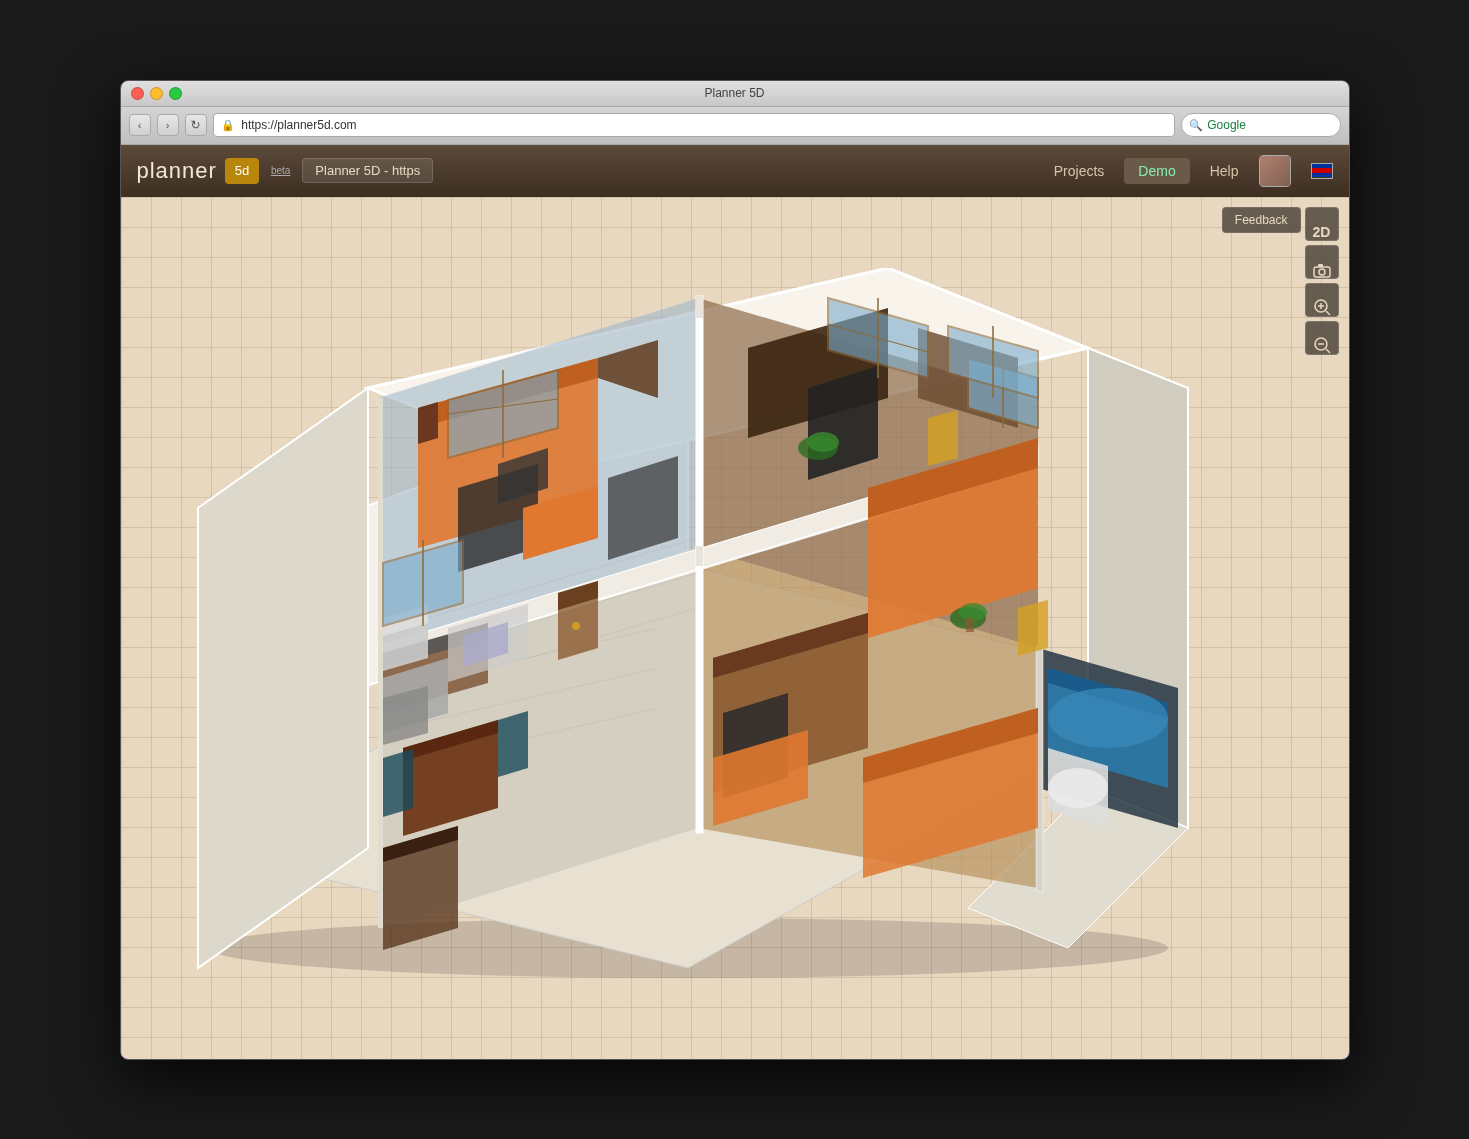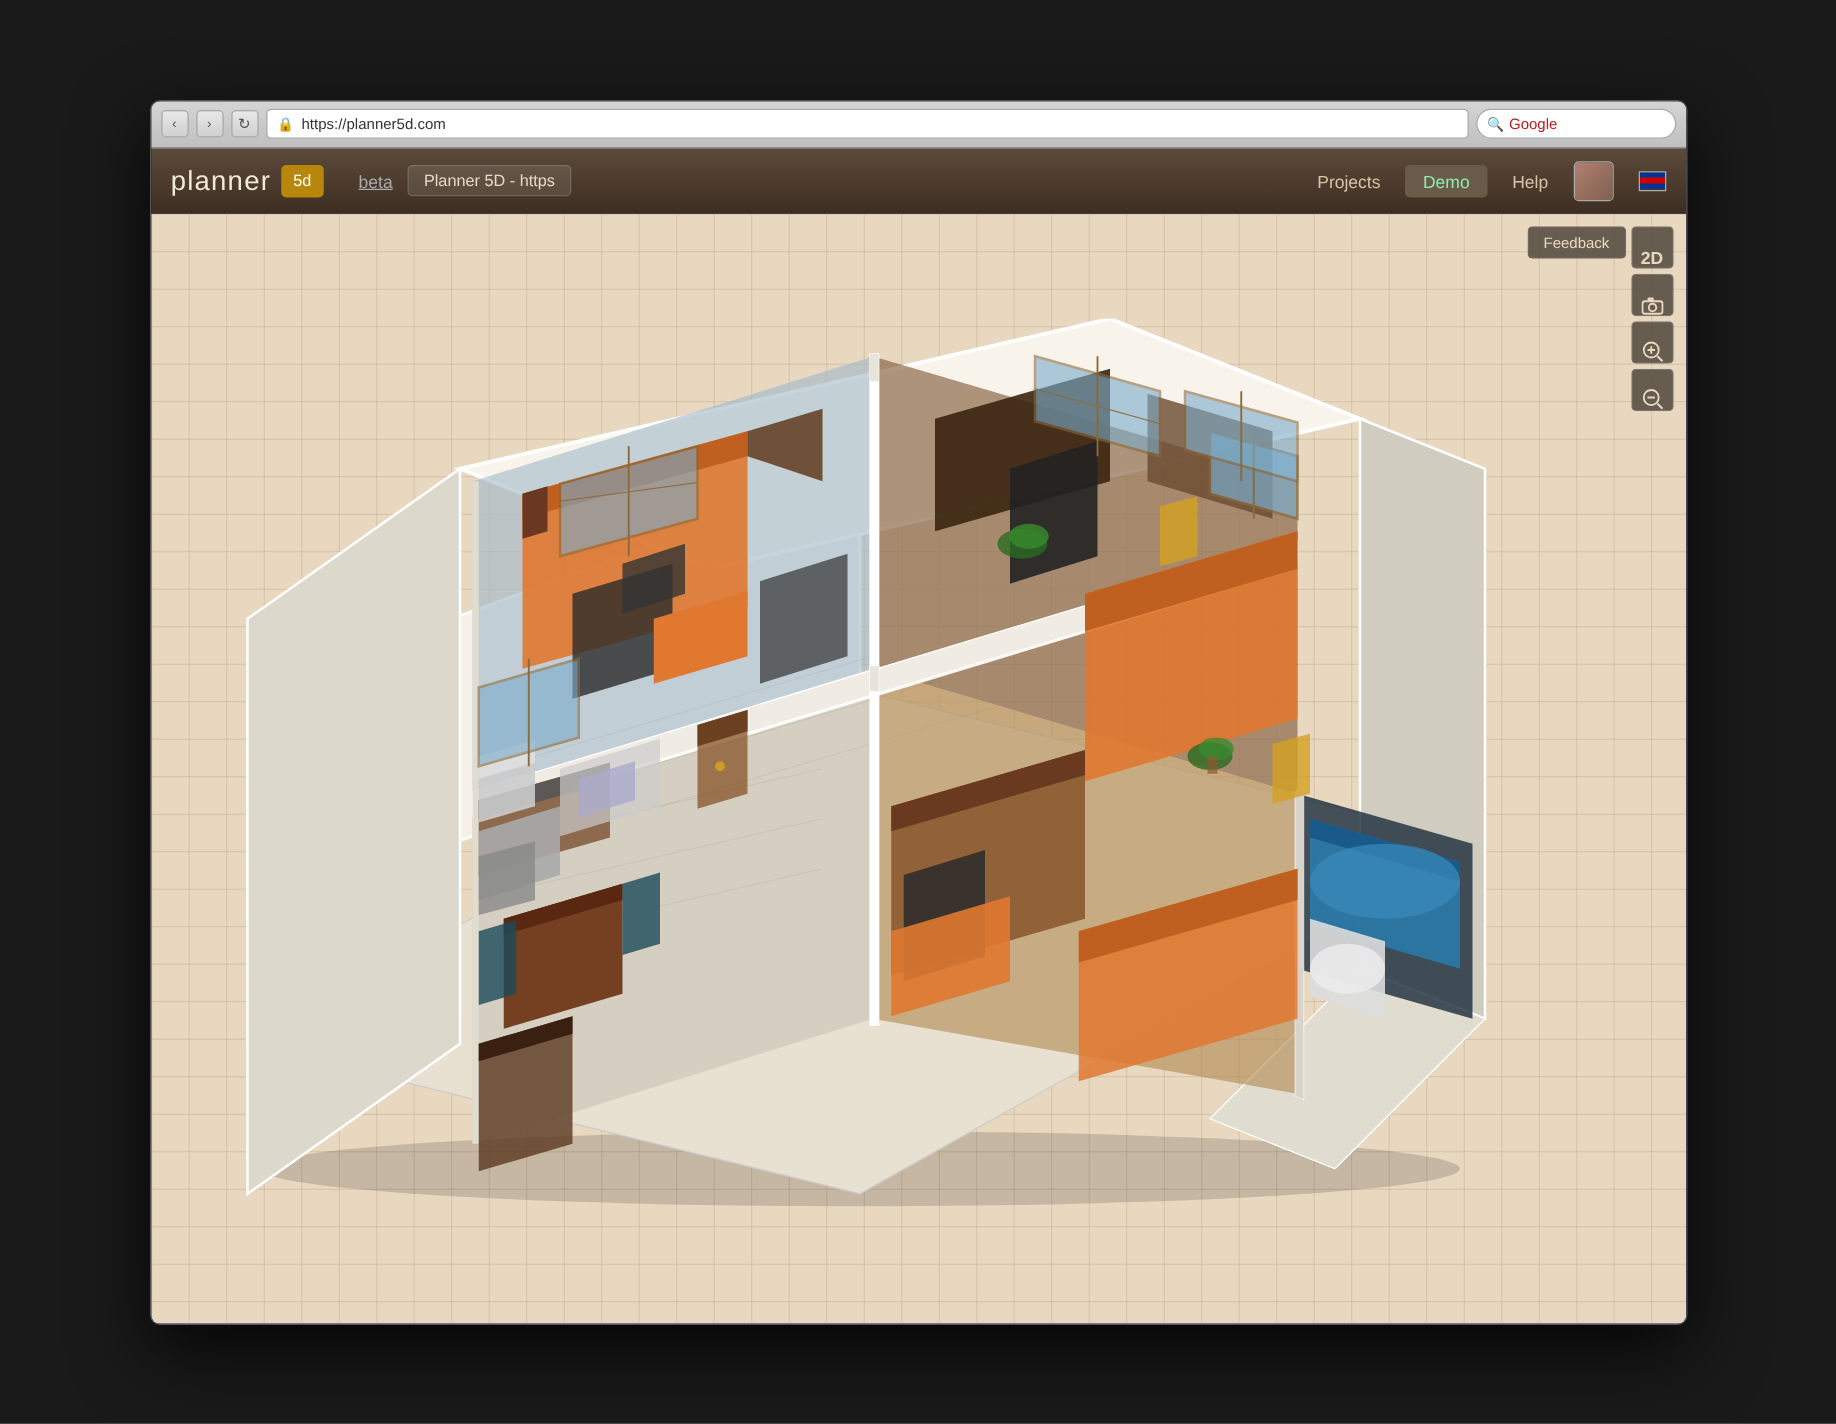--- a/index.html
+++ b/index.html
@@ -149,23 +149,23 @@
       background: #b8860b;
       border-radius: 4px;
       display: flex;
       align-items: center;
       justify-content: center;
       font-size: 13px;
       font-weight: normal;
       color: white;
     }
     .beta-badge {
-      font-size: 14px;
+      font-size: 10px;
       color: #aaa;
-      margin-left: 20px;
+      margin-left: 4px;
       text-decoration: underline;
     }
     .project-name {
       color: #e8d8c0;
       font-size: 13px;
       background: rgba(255,255,255,0.1);
       padding: 4px 12px;
       border-radius: 4px;
       border: 1px solid rgba(255,255,255,0.15);
     }
@@ -267,32 +267,40 @@
       font-weight: bold;
       cursor: pointer;
     }
     .toolbar-btn.view2d { font-size: 14px; font-weight: bold; }
   </style>
 </head>
 <body>
 
 <div class="mac-window">
 
+  <div class="title-bar">
+    <div class="title-bar-buttons">
+      <div class="tb-btn close"></div>
+      <div class="tb-btn minimize"></div>
+      <div class="tb-btn maximize"></div>
+    </div>
+    <span class="title-bar-title">Planner 5D</span>
+  </div>
 
   <div class="address-bar">
     <div class="nav-btn">‹</div>
     <div class="nav-btn">›</div>
     <div class="refresh-btn">↻</div>
     <div class="url-bar">
       <span class="url-icon">🔒</span>
       <span>https://planner5d.com</span>
     </div>
     <div class="search-bar">
       <span style="font-size:11px;">🔍</span>
-      <span style="color:#b91c1c;font-size:12px;">Google</span>
+      <span style="color:#15803d;font-size:12px;">Google</span>
     </div>
   </div>
 
   <div class="app-header">
     <div class="logo-area">
       <span class="logo-text">planner</span>
       <div class="logo-5d">5d</div>
       <span class="beta-badge">beta</span>
     </div>
     <div class="project-name">Planner 5D - https</div>

